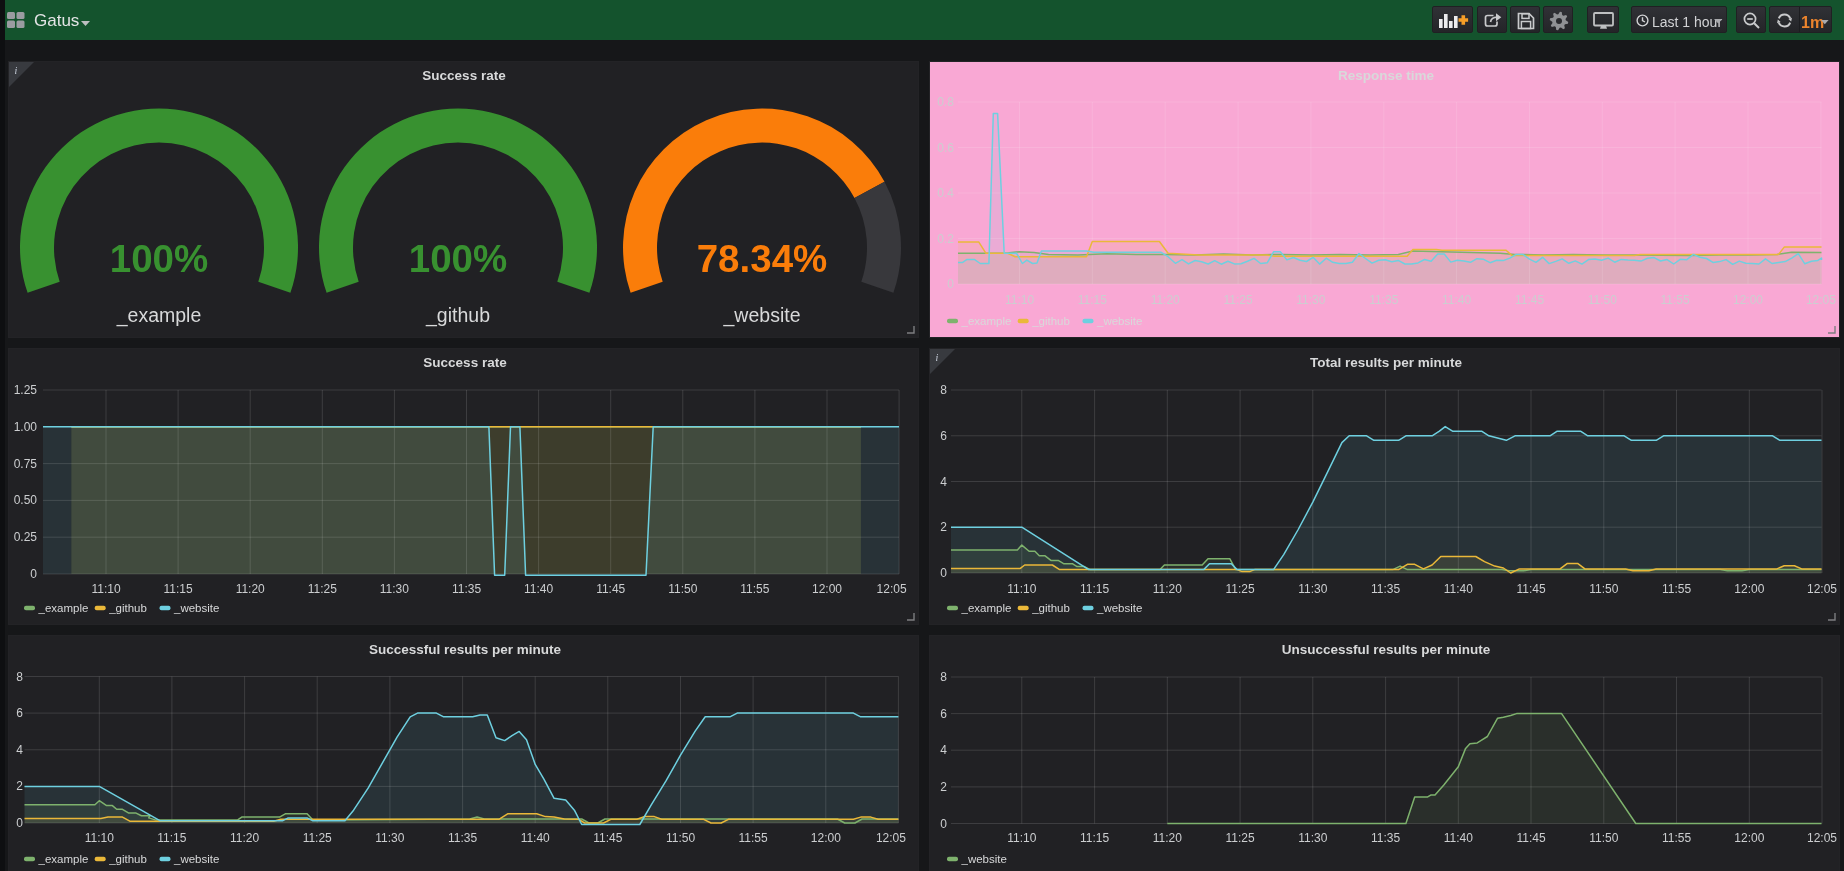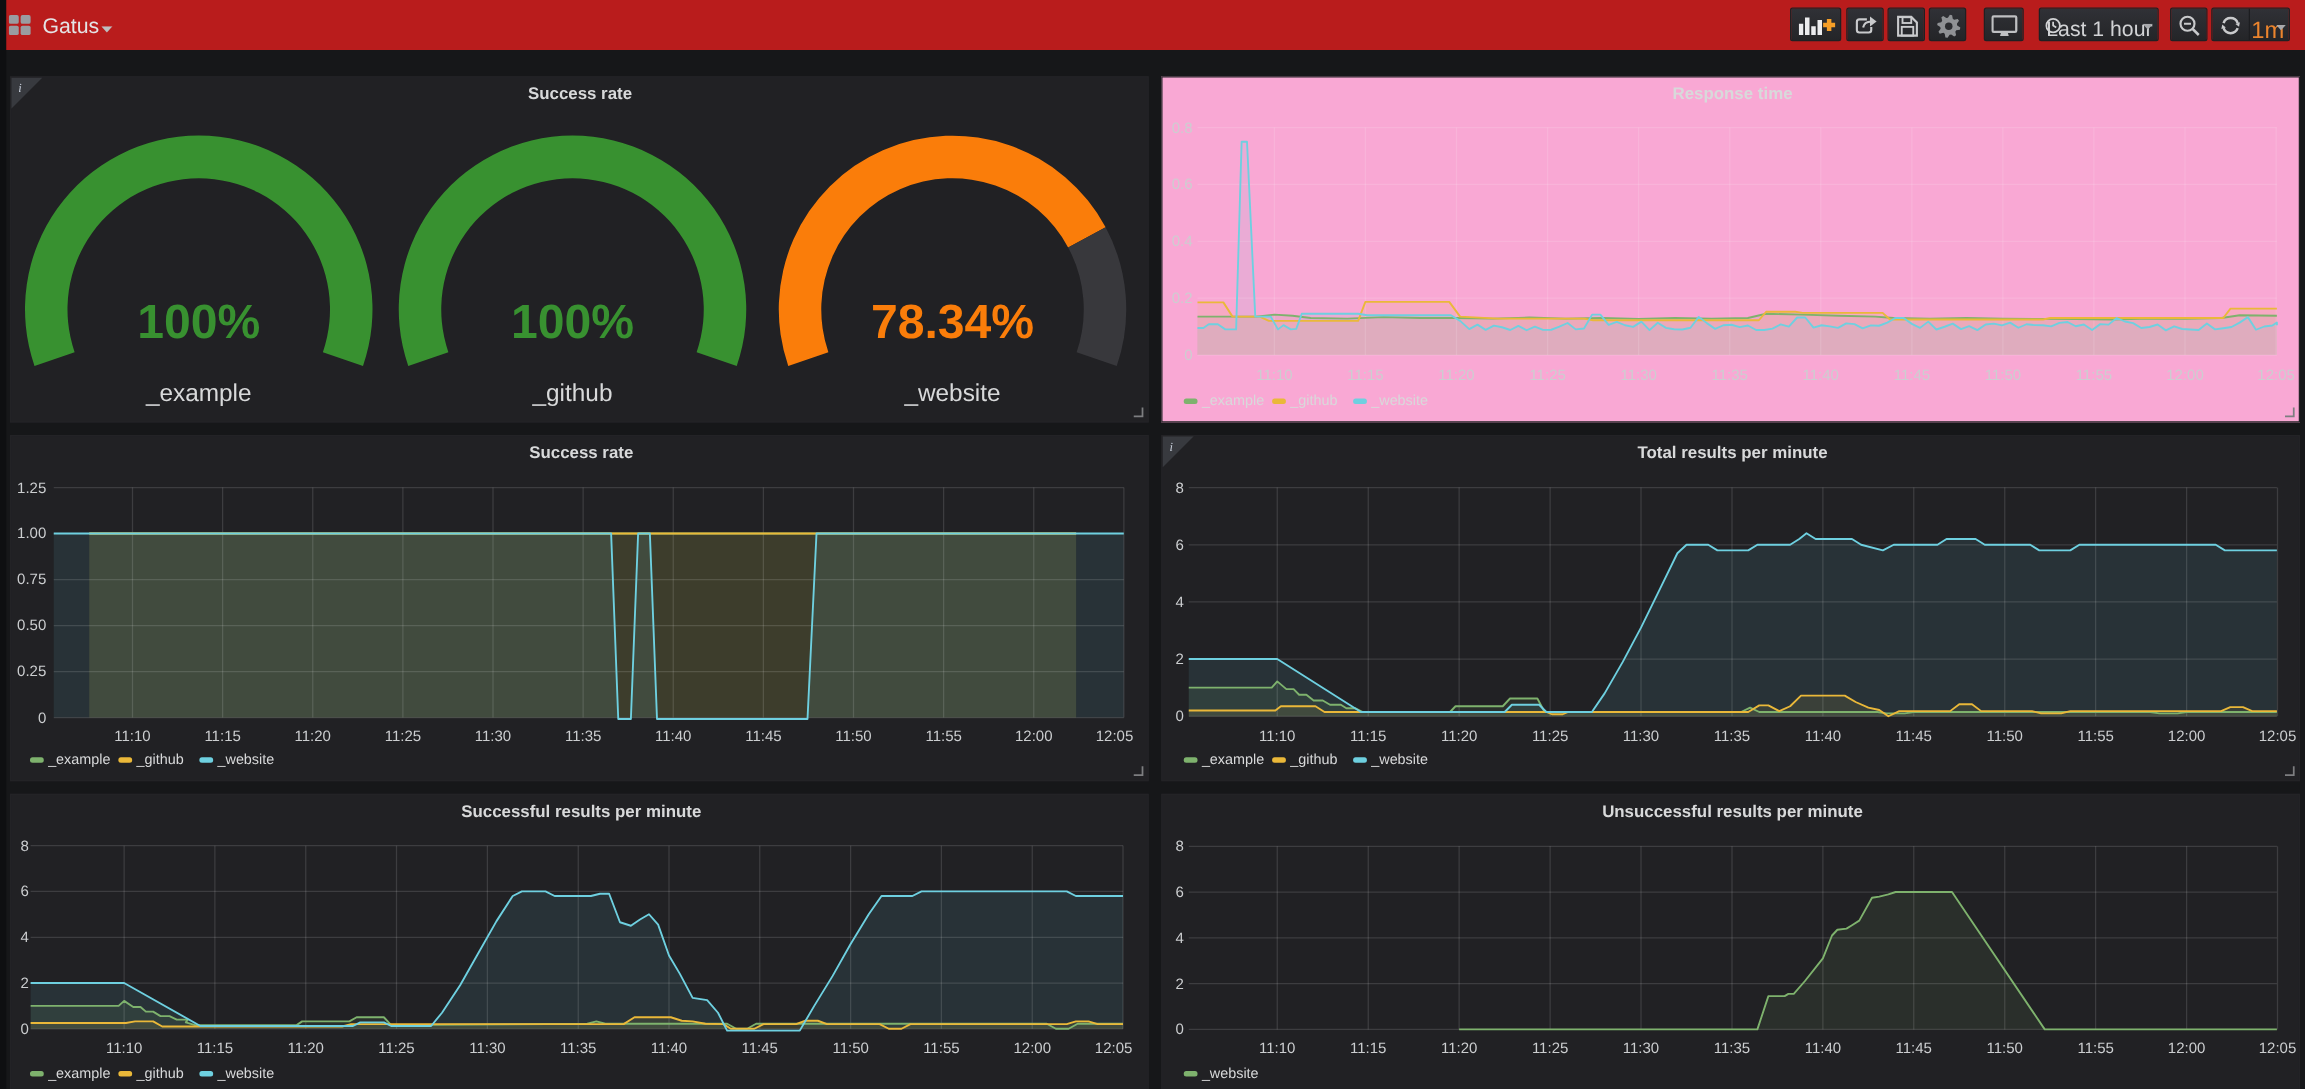--- a/index.html
+++ b/index.html
@@ -1,18 +1,18 @@
 <!DOCTYPE html>
 <html><head><meta charset="utf-8"><style>
 html,body{margin:0;padding:0;width:1844px;height:871px;background:#161719;overflow:hidden;
 font-family:"Liberation Sans",sans-serif;}
 div{position:absolute}
 </style></head>
 <body>
-<div style="position:absolute;left:0;top:0;width:1844px;height:40px;background:#b91c1c">
+<div style="position:absolute;left:0;top:0;width:1844px;height:40px;background:#14532d">
     <svg width="20" height="18" style="position:absolute;left:7px;top:12px">
       <rect x="0" y="0" width="8" height="7" rx="1.5" fill="#9a9ca1"></rect>
       <rect x="9.5" y="0" width="8" height="7" rx="1.5" fill="#9a9ca1"></rect>
       <rect x="0" y="8.5" width="8" height="7.5" rx="1.5" fill="#9a9ca1"></rect>
       <rect x="9.5" y="8.5" width="8" height="7.5" rx="1.5" fill="#9a9ca1"></rect>
     </svg>
     <div style="position:absolute;left:34px;top:11px;font-size:17px;color:#e4e4e6">Gatus</div>
     <svg width="10" height="6" style="position:absolute;left:81px;top:21px">
       <polygon points="0,0 9,0 4.5,5" fill="#bdbec0"></polygon>
     </svg>
@@ -49,41 +49,41 @@
       <svg width="22" height="18" style="position:absolute;left:5px;top:5px">
         <rect x="1" y="1" width="19" height="12.5" rx="1" fill="none" stroke="#bfc0c2" stroke-width="1.8"></rect>
         <path d="M7,16.8 h7 l-1,-3.3 h-5 Z" fill="#bfc0c2"></path>
       </svg>
     </div>
     <div style="background:linear-gradient(#303136,#242528);border:1px solid #202023;border-radius:2px;position:absolute;top:6px;height:27px;box-sizing:border-box;left:1631px;width:96px">
       <svg width="13" height="13" style="position:absolute;left:4px;top:7px">
         <circle cx="6.5" cy="6.5" r="5.4" fill="none" stroke="#d2d3d5" stroke-width="1.4"></circle>
         <path d="M6.5,3.3 V6.5 L9,8" fill="none" stroke="#d2d3d5" stroke-width="1.4"></path>
       </svg>
-      <div style="position:absolute;left:5px;top:7px;font-size:17px;color:#d2d3d5;white-space:nowrap">Last 1 hour</div>
+      <div style="position:absolute;left:20px;top:7px;font-size:14px;color:#d2d3d5;white-space:nowrap">Last 1 hour</div>
       <svg width="9" height="6" style="position:absolute;right:3px;top:11.5px">
         <polygon points="0,0 8.4,0 4.2,4.6" fill="#a8a9ac"></polygon>
       </svg>
     </div>
     <div style="background:linear-gradient(#303136,#242528);border:1px solid #202023;border-radius:2px;position:absolute;top:6px;height:27px;box-sizing:border-box;left:1736px;width:30px">
       <svg width="18" height="18" style="position:absolute;left:6px;top:4.5px">
         <circle cx="7" cy="7" r="5.6" fill="none" stroke="#c9cacc" stroke-width="1.7"></circle>
         <line x1="4.2" y1="7" x2="9.8" y2="7" stroke="#c9cacc" stroke-width="1.7"></line>
         <line x1="11.2" y1="11.2" x2="16" y2="16" stroke="#c9cacc" stroke-width="2"></line>
       </svg>
     </div>
     <div style="background:linear-gradient(#303136,#242528);border:1px solid #202023;border-radius:2px;position:absolute;top:6px;height:27px;box-sizing:border-box;left:1769px;width:63px">
       <svg width="18" height="18" style="position:absolute;left:6px;top:4.5px">
         <path d="M2.86,6.45 A6,6 0 0 1 14.14,6.45" fill="none" stroke="#c9cacc" stroke-width="2"></path>
         <polygon points="15.23,9.46 15.93,5.8 12.35,7.1" fill="#c9cacc"></polygon>
         <path d="M14.14,10.55 A6,6 0 0 1 2.86,10.55" fill="none" stroke="#c9cacc" stroke-width="2"></path>
         <polygon points="1.77,7.53 1.07,11.2 4.65,9.9" fill="#c9cacc"></polygon>
       </svg>
       <div style="position:absolute;left:29px;top:0;height:100%;border-left:1px solid #1c1d20"></div>
-      <div style="position:absolute;left:31px;top:7px;font-size:19px;font-weight:normal;color:#eb842d">1m</div>
+      <div style="position:absolute;left:31px;top:7px;font-size:16px;font-weight:bold;color:#eb842d">1m</div>
       <svg width="8" height="6" style="position:absolute;right:2px;top:12.5px">
         <polygon points="0,0 7.6,0 3.8,4.2" fill="#a8a9ac"></polygon>
       </svg>
     </div>
   </div>
 <div style="position:absolute;left:0;top:0;width:5px;height:871px;background:#0e0f11"></div>
 <div style="position:absolute;left:8px;top:61px;width:911px;height:277px;background:#212124;border:1px solid #232326;box-sizing:border-box">
     <svg width="911" height="277" style="position:absolute;left:0;top:0">
 <text x="455" y="17.5" text-anchor="middle" font-size="13.5" font-weight="bold" fill="#d8d9da">Success rate</text>
 <path d="M18.6,230.8 A139,139 0 1 1 281.4,230.8 L249.3,219.7 A105,105 0 1 0 50.7,219.7 Z" fill="#389130"></path>

